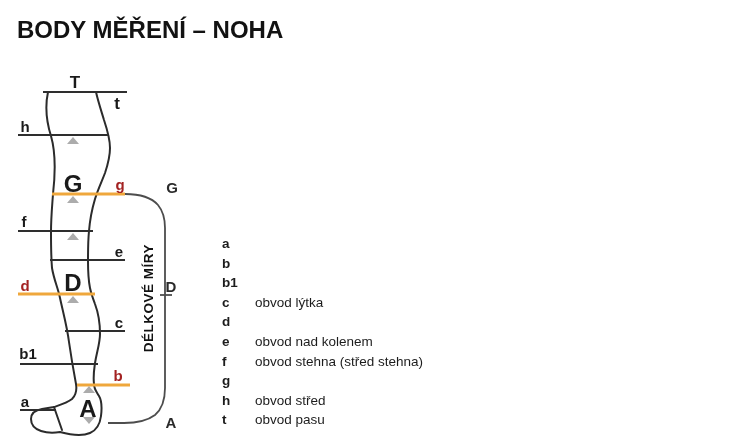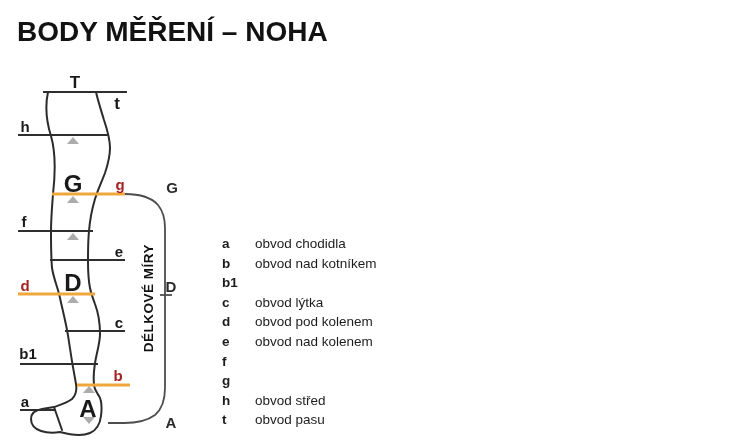--- a/index.html
+++ b/index.html
@@ -5,21 +5,21 @@
   html,body{margin:0;padding:0;}
   body{
     width:750px;height:441px;
     background:#ffffff;
     font-family:"Liberation Sans","DejaVu Sans",sans-serif;
     position:relative;
     overflow:hidden;
   }
   .page-title{
     position:absolute;left:17px;top:16px;
-    font-size:28px;font-weight:bold;color:#121212;
+    font-size:24px;font-weight:bold;color:#121212;
     letter-spacing:0px;white-space:nowrap;
   }
   .diagram-svg{position:absolute;left:0;top:0;}
   .legend{
     position:absolute;left:222px;top:234px;width:310px;
     font-size:13.5px;color:#1c1c1c;
   }
   .legend-row{display:flex;height:19.6px;line-height:19.6px;align-items:center;}
   .legend-key{width:33px;font-weight:bold;flex:none;}
   .legend-text{white-space:nowrap;}
@@ -116,43 +116,41 @@
   <text class="lbl-bracket" x="172" y="193" text-anchor="middle">G</text>
   <text class="lbl-bracket" x="171" y="292" text-anchor="middle">D</text>
   <text class="lbl-bracket" x="171" y="428" text-anchor="middle">A</text>
 
   <text class="axis-label" x="148" y="298" text-anchor="middle" dominant-baseline="central" transform="rotate(-90 148 298)">DÉLKOVÉ MÍRY</text>
 </svg>
 
 <div class="legend">
   <div class="legend-row">
     <span class="legend-key">a</span>
-    <span class="legend-text">obvod chodidla</span>
   </div>
   <div class="legend-row">
     <span class="legend-key">b</span>
-    <span class="legend-text">obvod nad kotníkem</span>
   </div>
   <div class="legend-row">
     <span class="legend-key">b1</span>
   </div>
   <div class="legend-row">
     <span class="legend-key">c</span>
     <span class="legend-text">obvod lýtka</span>
   </div>
   <div class="legend-row">
     <span class="legend-key">d</span>
-    <span class="legend-text">obvod pod kolenem</span>
   </div>
   <div class="legend-row">
     <span class="legend-key">e</span>
     <span class="legend-text">obvod nad kolenem</span>
   </div>
   <div class="legend-row">
     <span class="legend-key">f</span>
+    <span class="legend-text">obvod stehna (střed stehna)</span>
   </div>
   <div class="legend-row">
     <span class="legend-key">g</span>
   </div>
   <div class="legend-row">
     <span class="legend-key">h</span>
     <span class="legend-text">obvod střed</span>
   </div>
   <div class="legend-row">
     <span class="legend-key">t</span>

